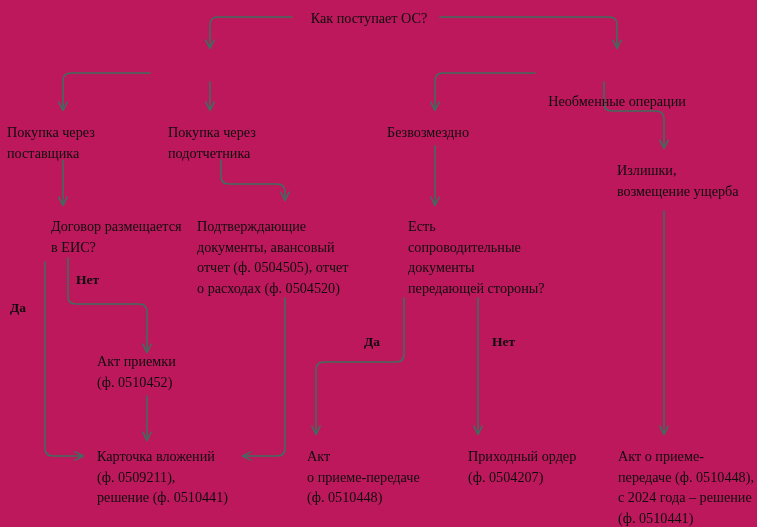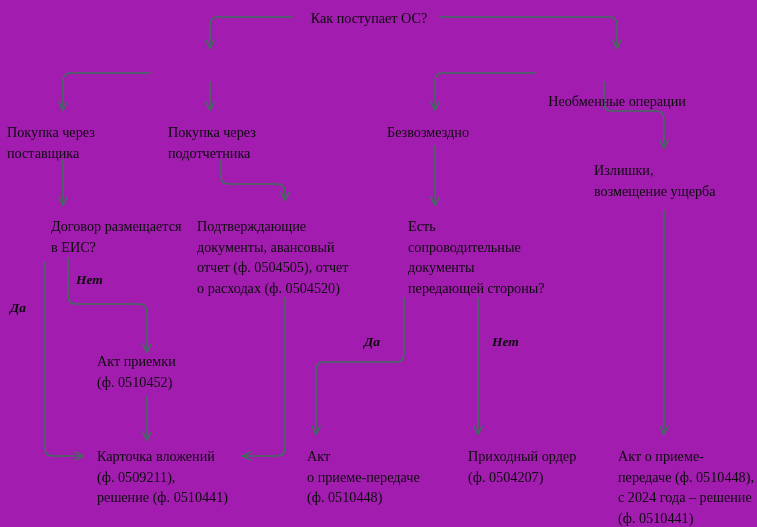--- a/index.html
+++ b/index.html
@@ -4,21 +4,21 @@
 <style>
   html, body {
     margin: 0;
     padding: 0;
     background: #ffffff;
   }
   #canvas {
     position: relative;
     width: 757px;
     height: 527px;
-    background: #a21caf;
+    background: #be185d;
     overflow: hidden;
     font-family: "Liberation Serif", "DejaVu Serif", serif;
     color: #111111;
   }
   svg.edges {
     position: absolute;
     left: 0;
     top: 0;
     width: 757px;
     height: 527px;
@@ -31,21 +31,20 @@
     line-height: 20.5px;
     color: #0c0c0c;
     white-space: pre-line;
   }
   .node.center {
     text-align: center;
   }
   .edge-label {
     position: absolute;
     font-family: "Liberation Serif", "DejaVu Serif", serif;
-    font-style: italic;
     font-weight: bold;
     font-size: 13.5px;
     color: #0c0c0c;
     white-space: nowrap;
   }
 </style>
 </head>
 <body>
 
 <div id="canvas">
@@ -98,21 +97,21 @@
   <div class="node center" style="left:537px; top:63px; width:160px;margin-top:28px;">Необменные операции</div>
 
   <div class="node" style="left:7px; top:122px; width:150px;">Покупка через
 поставщика</div>
 
   <div class="node" style="left:168px; top:122px; width:160px;">Покупка через
 подотчетника</div>
 
   <div class="node" style="left:387px; top:122px; width:150px;">Безвозмездно</div>
 
-  <div class="node" style="left:594px; top:160px; width:140px;">Излишки,
+  <div class="node" style="left:617px; top:160px; width:140px;">Излишки,
 возмещение ущерба</div>
 
   <div class="node" style="left:7px; top:216px; width:175px;margin-left:44px;">Договор размещается
 в ЕИС?</div>
 
   <div class="node" style="left:197px; top:216px; width:190px;">Подтверждающие
 документы, авансовый
 отчет (ф. 0504505), отчет
 о расходах (ф. 0504520)</div>
 

